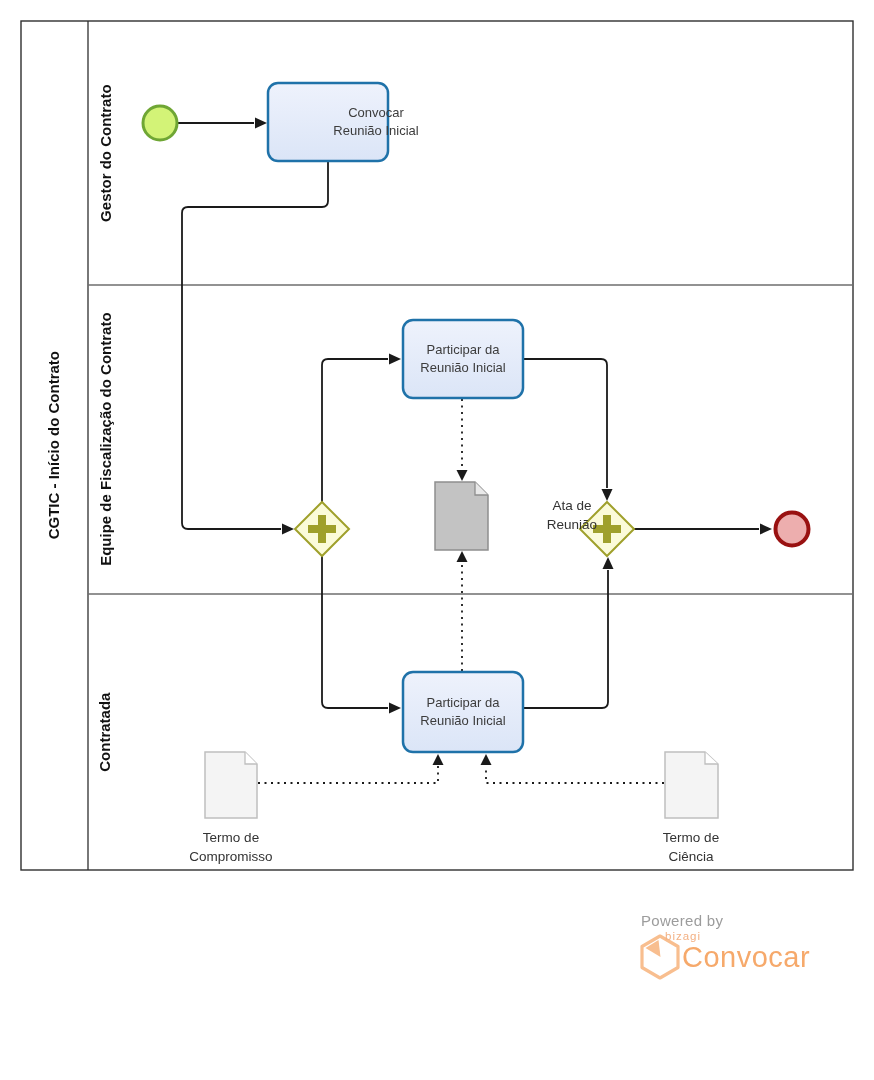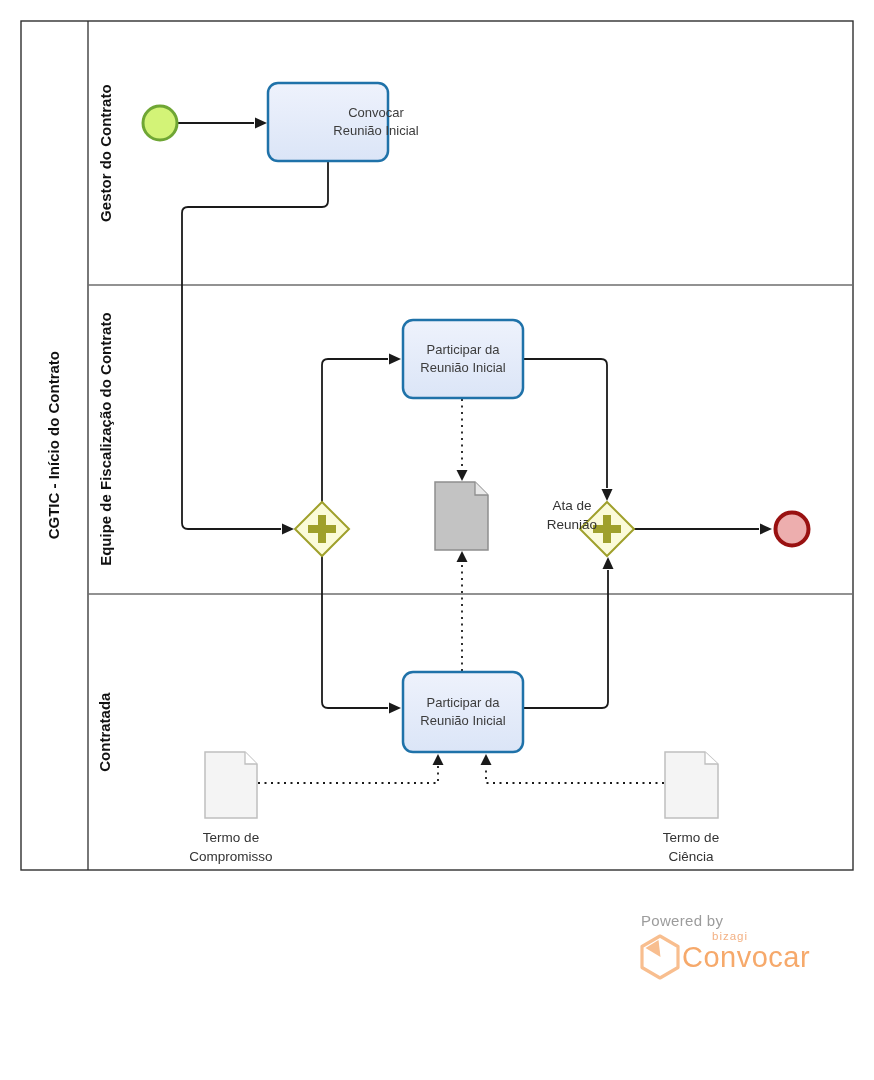--- a/index.html
+++ b/index.html
@@ -12,21 +12,21 @@
     position:absolute;display:flex;align-items:center;justify-content:center;
     text-align:center;white-space:pre-line;color:#3b3b3b;font-size:13px;line-height:1.35;
     pointer-events:none;
   }
   .task-lbl{font-size:13px;color:#3c3c3c;}
   .doc-lbl{font-size:13.5px;color:#333;line-height:1.4;}
   .rot{transform:rotate(-90deg);white-space:nowrap;}
   .lane-lbl{font-weight:bold;font-size:15px;color:#111;}
   .pool-lbl{font-weight:bold;font-size:15px;color:#111;}
   .powered{position:absolute;left:641px;top:912px;font-size:15px;color:#9c9c9c;letter-spacing:.3px;}
-  .bizagi-word{position:absolute;left:712px;top:930px;font-size:11.5px;color:#f3b184;letter-spacing:1px;}
+  .bizagi-word{position:absolute;left:665px;top:930px;font-size:11.5px;color:#f3b184;letter-spacing:1px;}
   .modeler-word{position:absolute;left:682px;top:941px;font-size:29px;color:#f6a96b;letter-spacing:.5px;}
 </style>
 </head>
 <body>
 
 <div id="canvas">
 
   <svg id="bpmn-svg" width="874" height="1080" viewBox="0 0 874 1080">
     <defs>
       <linearGradient id="taskFill" x1="0" y1="0" x2="0" y2="1">

